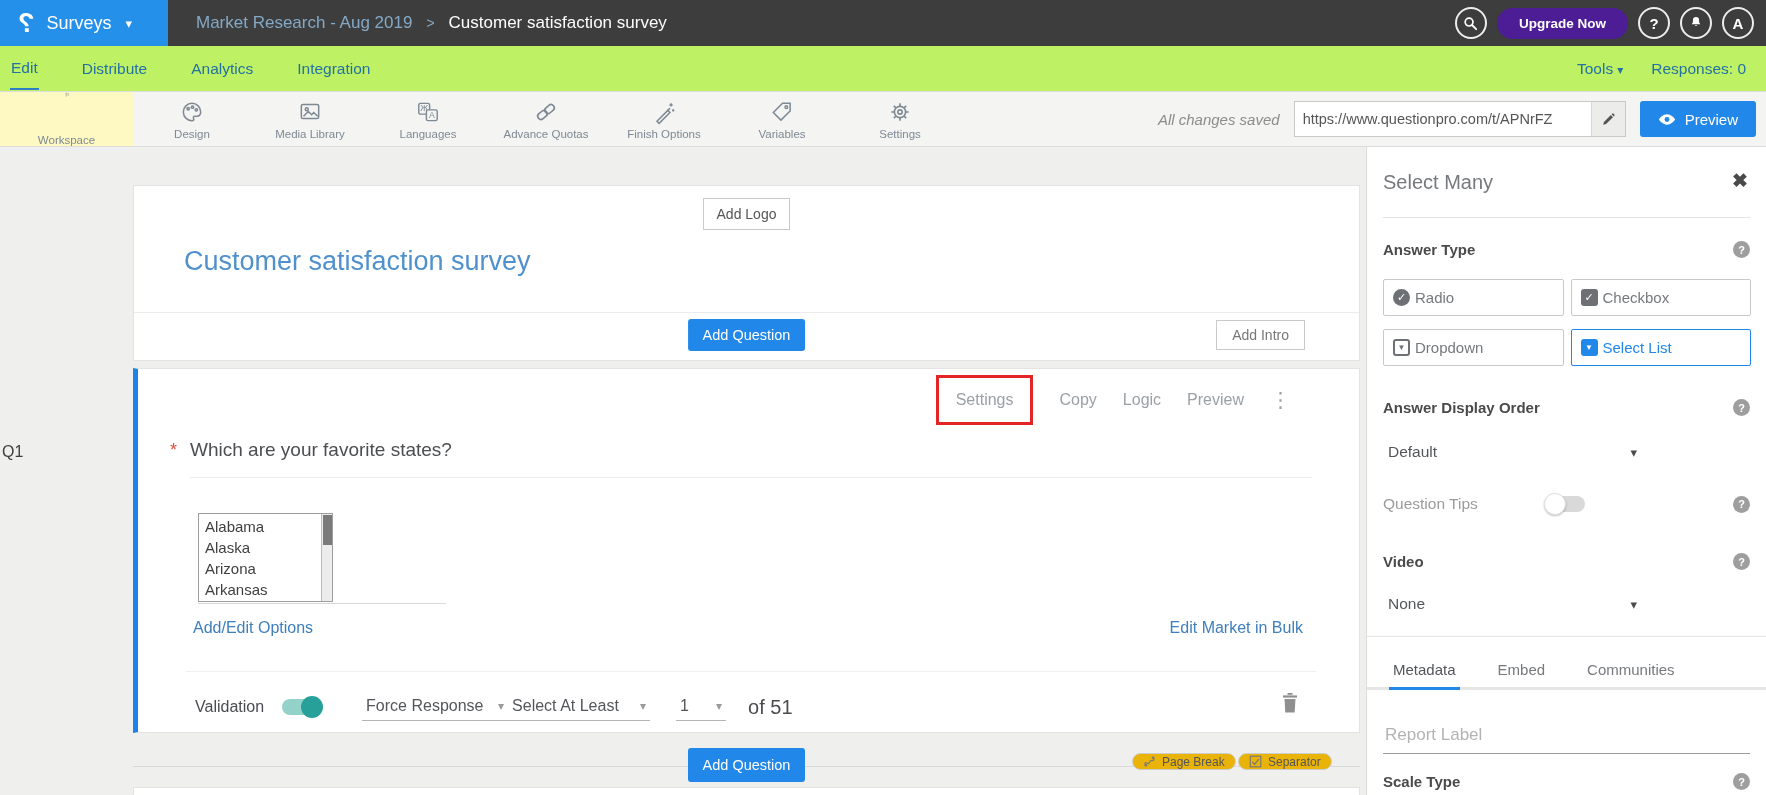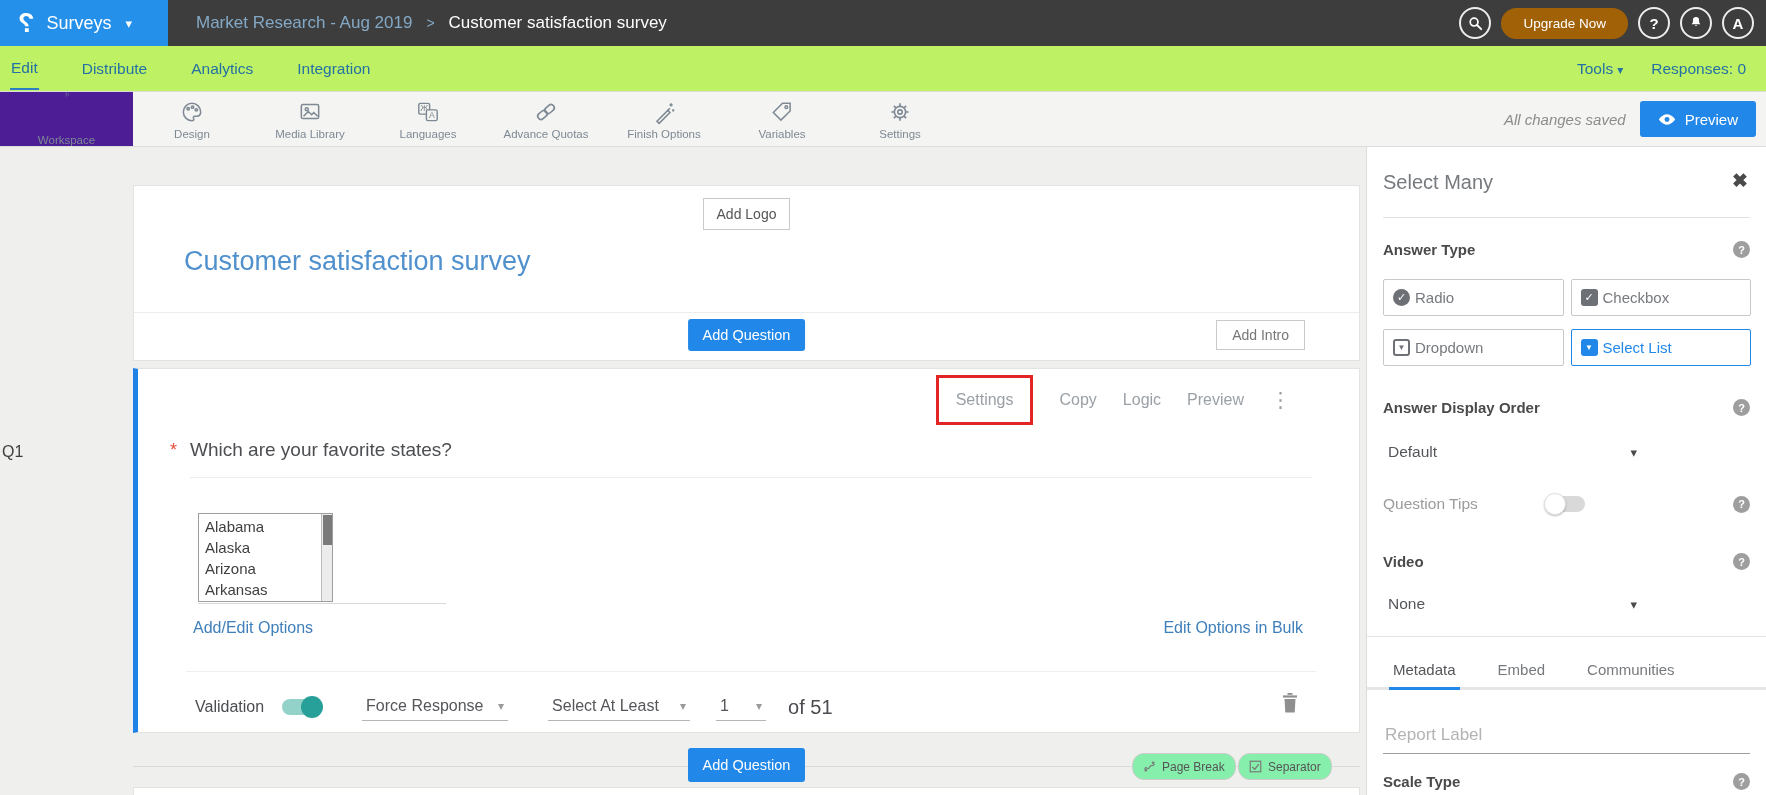--- a/index.html
+++ b/index.html
@@ -11,34 +11,34 @@
   .topbar-brand { width:168px; height:46px; background:#2490ea; display:flex; align-items:center; gap:12px; padding-left:18px; flex:0 0 auto; }
   .logo-q { color:#fff; font-size:27px; font-weight:bold; display:inline-block; transform:scaleX(-1); line-height:1; }
   .brand-label { color:#fff; font-size:18px; }
   .brand-caret { color:#fff; font-size:13px; margin-left:2px; }
   .crumbs { display:flex; align-items:center; gap:14px; padding-left:28px; font-size:17px; }
   .crumb-folder { color:#84a9c6; }
   .crumb-sep { color:#84a9c6; font-size:14px; }
   .crumb-current { color:#fdfdfd; }
   .topbar-right { position:absolute; right:12px; top:0; height:46px; display:flex; align-items:center; gap:10px; }
   .tb-circle { width:32px; height:32px; border-radius:50%; border:2px solid #ededed; display:flex; align-items:center; justify-content:center; color:#fff; font-weight:bold; font-size:15px; }
-  .upgrade-btn { background:#a16207; color:#fff; font-weight:normal; font-size:13.5px; border:none; border-radius:17px; padding:8px 22px; cursor:pointer; }
+  .upgrade-btn { background:#4c1d95; color:#fff; font-weight:bold; font-size:13.5px; border:none; border-radius:17px; padding:8px 22px; cursor:pointer; }
 
   
   .navrow { position:absolute; left:0; top:46px; width:1766px; height:45px; background:#bef264; }
   .nav-tabs { position:absolute; left:10px; top:0; height:45px; display:flex; align-items:center; gap:42px; }
   .nav-tab { color:#2471a3; font-size:15.5px; padding:11px 1px; cursor:pointer; }
   .nav-tab.active { border-bottom:2px solid #2b7fc2; }
   .nav-right { position:absolute; right:20px; top:0; height:45px; display:flex; align-items:center; gap:28px; color:#2471a3; font-size:15.5px; }
   .nav-right .caret { color:#2471a3; font-size:12px; margin-left:4px; }
 
   
   .toolbar { position:absolute; left:0; top:91px; width:1766px; height:56px; background:#f4f4f2; border-top:1px solid #dcdcdc; border-bottom:1px solid #dcdcdc; display:flex; }
   .tb-item { width:118px; height:100%; display:flex; flex-direction:column; align-items:center; justify-content:center; gap:3px; cursor:pointer; }
-  .tb-item.active { width:133px; background:#4c1d95;gap:36px; }
+  .tb-item.active { width:133px; background:#fef9c3;gap:36px; }
   .tb-item svg { width:26px; height:26px; }
   .tb-label { font-size:11.5px; color:#7e8994; }
   .toolbar-right { position:absolute; right:10px; top:0; height:54px; display:flex; align-items:center; gap:14px; }
   .saved-status { font-style:italic; color:#8c8c8c; font-size:15px; }
   .url-box { width:332px; height:36px; background:#fff; border:1px solid #c9c9c9; display:flex; align-items:stretch; overflow:hidden; }
   .url-box input { flex:1; border:none; outline:none; font-size:14.5px; color:#555; padding:0 8px; font-family:"Liberation Sans", sans-serif; background:#fff; min-width:0; }
   .url-edit { width:34px; background:#ececea; border-left:1px solid #d8d8d8; display:flex; align-items:center; justify-content:center; cursor:pointer; }
   .preview-btn { height:36px; background:#2187e8; border:none; border-radius:3px; color:#fff; font-size:15px; padding:0 18px; display:flex; align-items:center; gap:9px; cursor:pointer; }
 
   
@@ -73,29 +73,29 @@
   .bulk-link { position:absolute; right:56px; top:250px; }
   .v-div { position:absolute; left:48px; top:302px; width:1130px; height:1px; background:#efefef; }
   .vrow { position:absolute; left:57px; top:318px; height:40px; display:flex; align-items:center; }
   .v-label { font-size:16px; color:#4a4c50; margin-right:18px; }
   .toggle { position:relative; width:38px; height:16px; border-radius:9px; cursor:pointer; }
   .toggle-on { background:#93d2c8; margin-right:42px; }
   .toggle-on .knob { position:absolute; right:-3px; top:-3px; width:22px; height:22px; border-radius:50%; background:#26a098; }
   .dd { display:flex; align-items:center; justify-content:space-between; border-bottom:1px solid #b5b5b5; padding:3px 4px 5px 4px; cursor:pointer; }
   .dd-text { font-size:16px; color:#54565a; }
   .dd-caret { font-size:12px; color:#9a9a9a; margin-left:10px; }
-  .dd1 { width:146px; margin-right:40px; }
+  .dd1 { width:146px; }
   .dd2 { width:142px; margin-right:26px; }
   .dd3 { width:50px; margin-right:22px; }
   .of-total { font-size:20px; color:#4a4c50; }
   .trash { position:absolute; right:60px; top:322px; cursor:pointer; }
 
   .footer-line { position:absolute; left:133px; top:619px; width:1227px; height:1px; background:#d9d9d9; }
   .addq-bottom-wrap { position:absolute; left:133px; top:601px; width:1227px; display:flex; justify-content:center; }
-  .mini-btn { position:absolute; top:606px; background:#86efac; border:1px solid #ccc; border-radius:12px; color:#555; font-size:12px; height:27px; display:flex; align-items:center; gap:6px; padding:0 10px; cursor:pointer; }
+  .mini-btn { position:absolute; top:606px; background:#eab308; border:1px solid #ccc; border-radius:12px; color:#555; font-size:12px; height:17px; display:flex; align-items:center; gap:6px; padding:0 10px; cursor:pointer; }
   .pagebreak-btn { left:1132px; }
   .separator-btn { left:1238px; }
   .next-card { left:133px; top:640px; width:1227px; height:10px; border-bottom:none; }
 
   
   .sidebar { position:absolute; left:1366px; top:147px; width:400px; height:648px; background:#fff; border-left:1px solid #ddd; }
   .sb-title { position:absolute; left:16px; top:24px; font-size:20px; color:#76797d; }
   .sb-close { position:absolute; right:18px; top:22px; font-size:19px; color:#4a4a4a; font-weight:bold; cursor:pointer; }
   .sb-div1 { position:absolute; left:16px; right:16px; top:70px; height:1px; background:#e3e3e3; }
   .sb-row { position:absolute; left:16px; right:16px; display:flex; align-items:center; justify-content:space-between; }
@@ -258,20 +258,29 @@
           <g stroke="#7e8994" fill="none" stroke-width="1.5">
             <circle cx="12" cy="12" r="5.2"></circle>
             <circle cx="12" cy="12" r="2"></circle>
             <path d="M12 4v2.6M12 17.4V20M4 12h2.6M17.4 12H20M6.3 6.3l1.9 1.9M15.8 15.8l1.9 1.9M17.7 6.3l-1.9 1.9M8.2 15.8l-1.9 1.9"></path>
           </g>
         </svg>
       <span class="tb-label">Settings</span>
     </div>
     <div class="toolbar-right">
       <span class="saved-status">All changes saved</span>
+      <div class="url-box">
+        <input type="text" value="https://www.questionpro.com/t/APNrFZ" style="">
+        <span class="url-edit">
+          <svg width="15" height="15" viewBox="0 0 24 24">
+              <path fill="#555" d="M3.5 20.5l1.2-4.6L15.8 4.8l3.4 3.4L8.1 19.3z"></path>
+              <path fill="#555" d="M17 3.6l3.4 3.4 1.1-1.1a1.2 1.2 0 0 0 0-1.7l-1.7-1.7a1.2 1.2 0 0 0-1.7 0z"></path>
+            </svg>
+        </span>
+      </div>
       <button class="preview-btn">
         <svg width="18" height="13" viewBox="0 0 14 10">
             <path d="M.7 5S3.2 1 7 1s6.3 4 6.3 4S10.8 9 7 9 .7 5 .7 5z" fill="#fff"></path>
             <circle cx="7" cy="5" r="1.9" fill="#2187e8"></circle>
           </svg>
         <span>Preview</span>
       </button>
     </div>
   </div>
 
@@ -306,21 +315,21 @@
           <li>Alaska</li>
           <li>Arizona</li>
           <li>Arkansas</li>
         </ul>
         <div class="lb-scroll">
             <div class="lb-thumb"></div>
           </div>
       </div>
       <div class="listbox-underline"></div>
       <span class="link addedit-link">Add/Edit Options</span>
-      <span class="link bulk-link">Edit Options in Bulk</span>
+      <span class="link bulk-link">Edit Market in Bulk</span>
       <div class="v-div"></div>
       <div class="vrow">
         <span class="v-label">Validation</span>
         <span class="toggle toggle-on">
             <span class="knob"></span>
           </span>
         <span class="dd dd1">
           <span class="dd-text">Force Response</span>
           <span class="dd-caret">▾</span>
         </span>

